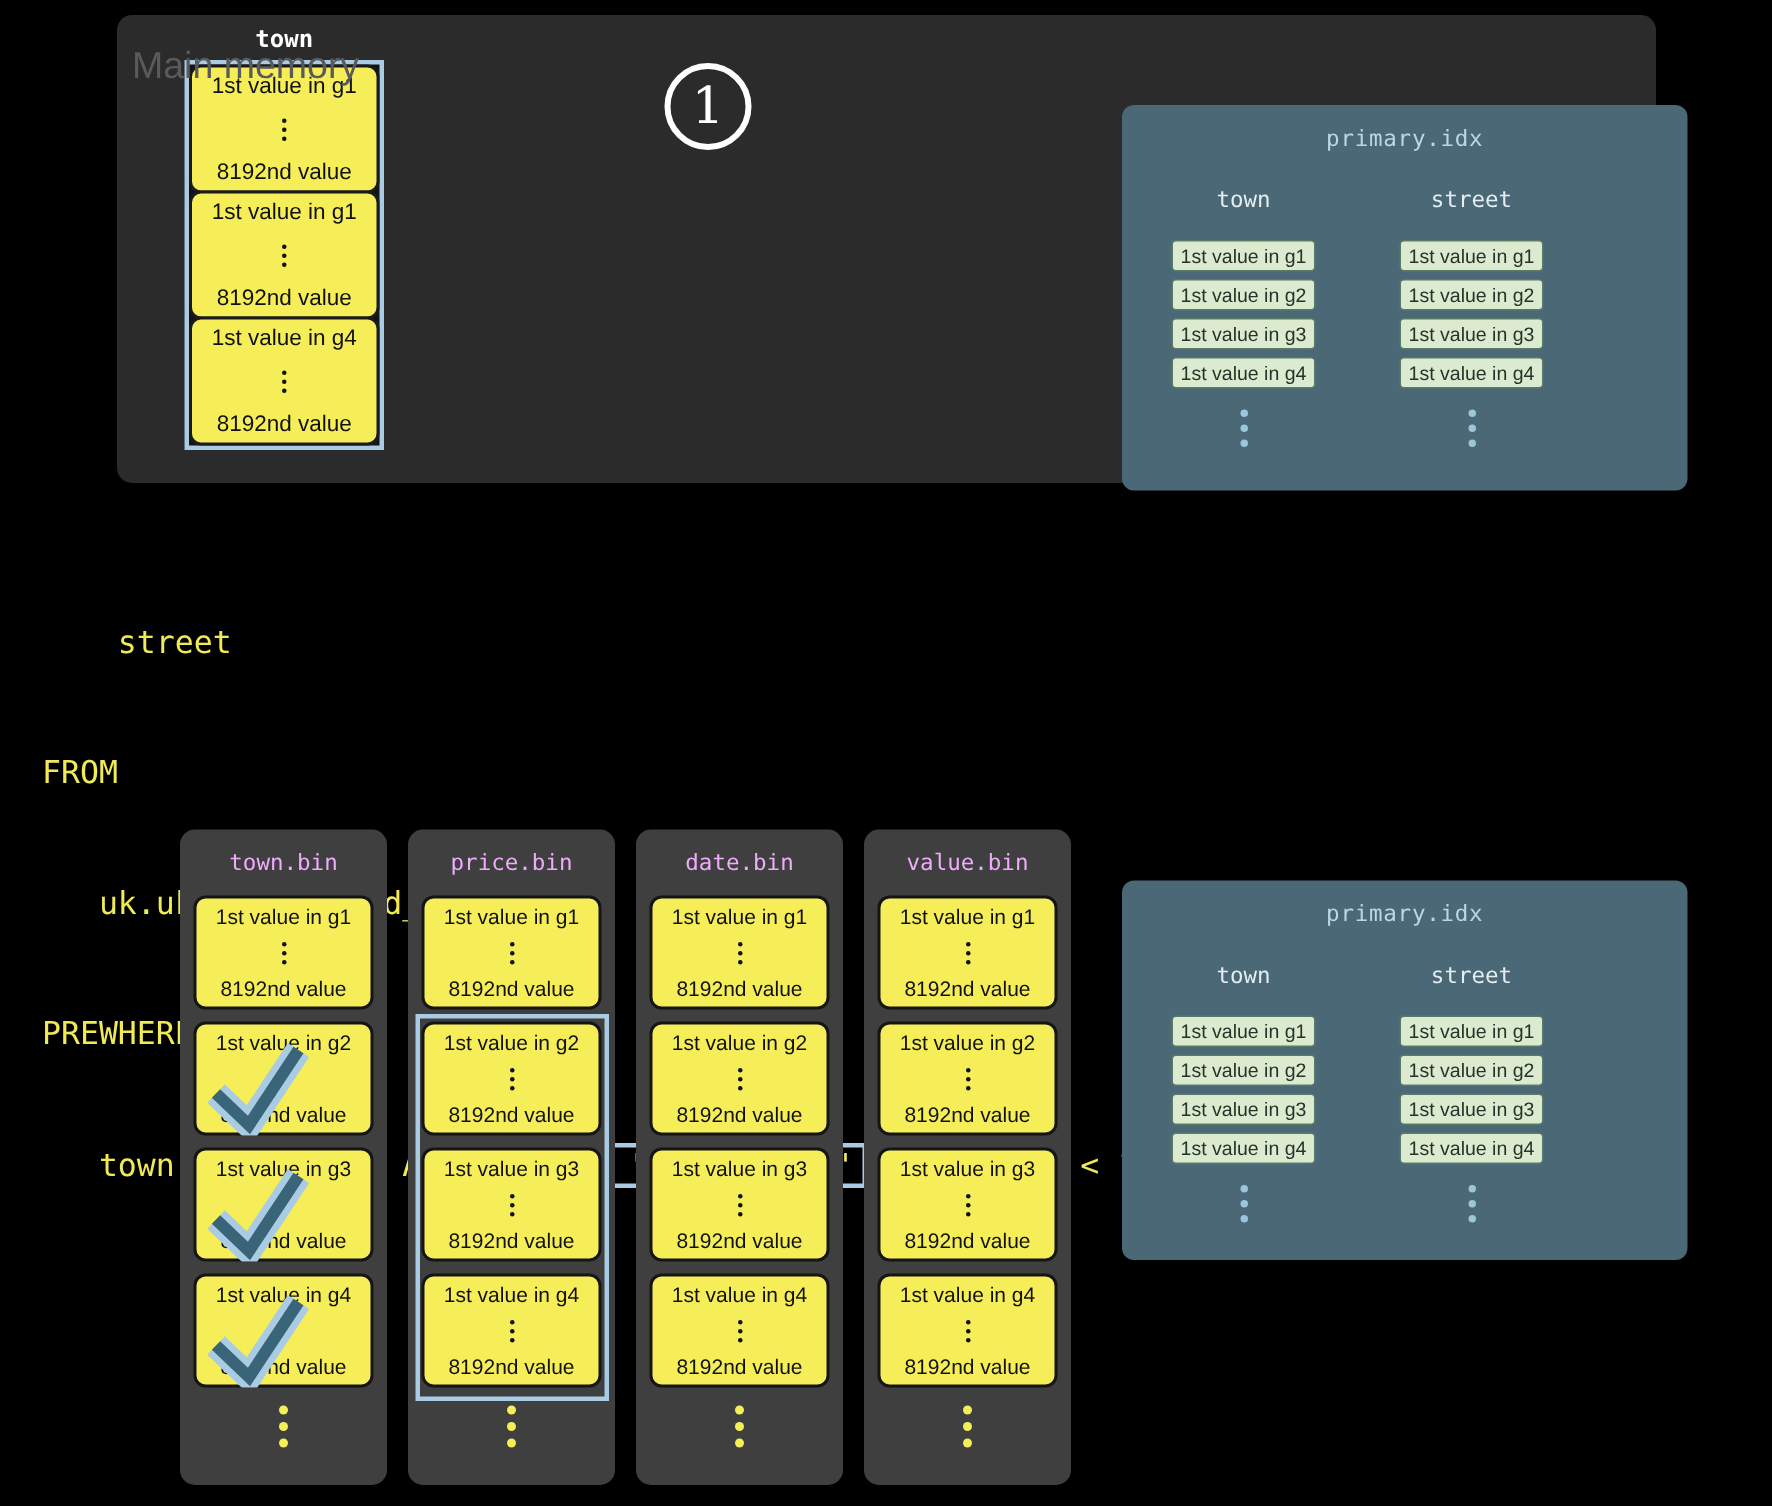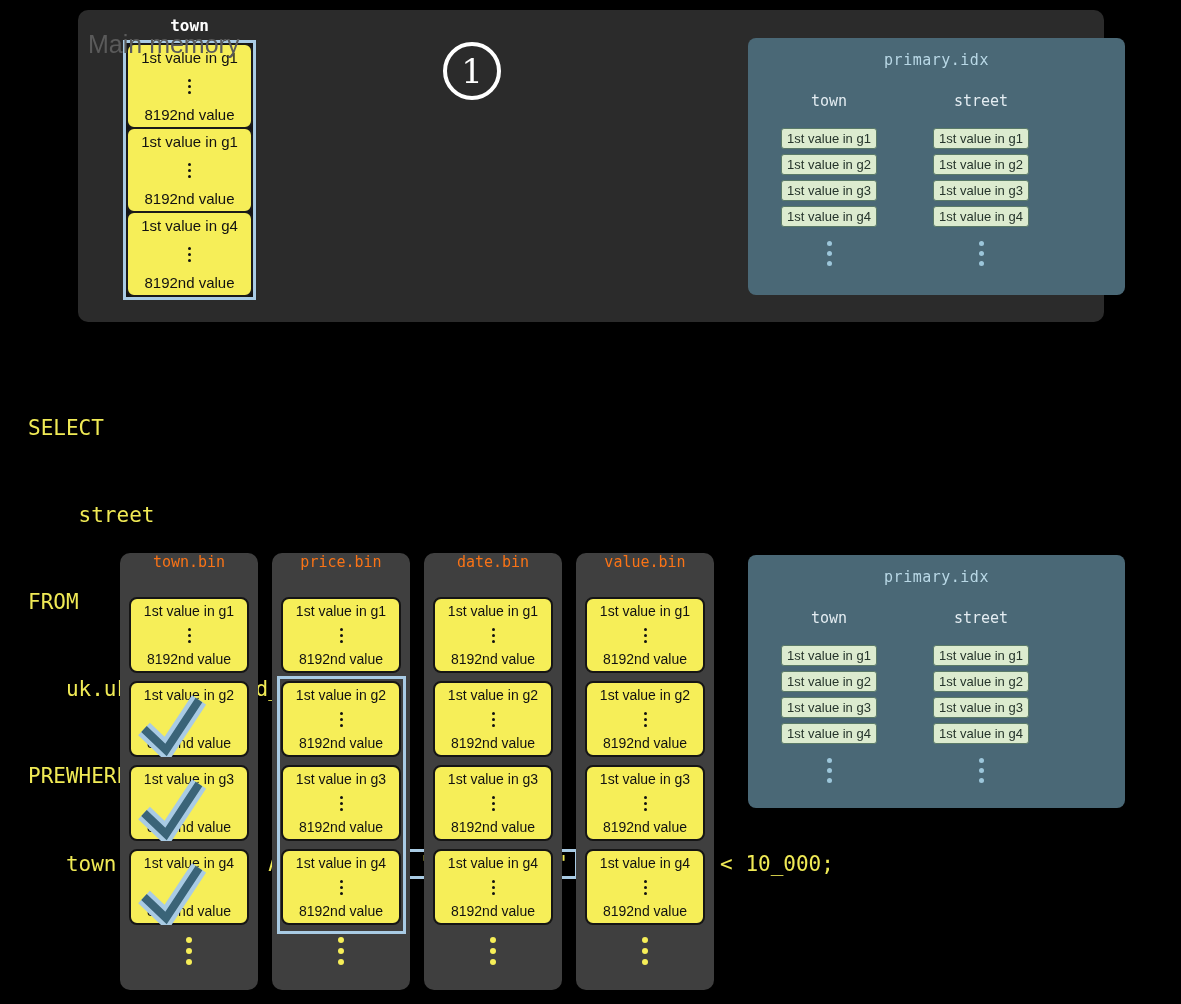--- a/index.html
+++ b/index.html
@@ -41,21 +41,21 @@
   #step-circle {
     position:absolute; left:443px; top:42px; width:58px; height:58px;
     border:4px solid #fff; border-radius:50%; color:#fff; font-size:34px;
     display:flex; align-items:center; justify-content:center;
     font-family:"DejaVu Serif", serif;
   }
 
   
   .pidx-panel {
     position:absolute; left:748px; width:377px;
-    background:var(--panel-index,#4a6876); border-radius:8px;
+    background:var(--panel-index,#4a6876); border-radius:8px;margin-top:32px;
   }
   #pidx-top { top:38px; height:257px; }
   #pidx-bottom { top:555px; height:253px; }
   .pidx-title { text-align:center; padding-top:13px; color:#b9d8e6; font-size:15px; letter-spacing:.5px; }
   .pidx-col { position:absolute; top:54px; width:130px; display:flex; flex-direction:column; align-items:center; }
   .pidx-left  { left:16px; }
   .pidx-right { left:168px; }
   .pidx-header { color:#e4edf2; font-size:15px; margin-bottom:15px; }
   .chip {
     background:var(--chip-green,#dcebcf); border:1.5px solid #5a7a68; border-radius:3px;
@@ -77,21 +77,21 @@
 
   
   .bin-panel {
     position:absolute; top:553px; width:138px; height:437px;
     background:var(--panel-bin,#3f3f3f); border-radius:10px;
   }
   #bin-town   { left:120px; }
   #bin-date   { left:272px; }
   #bin-price  { left:424px; }
   #bin-street { left:576px; }
-  .bin-title { text-align:center; color:#f97316; font-size:15px; }
+  .bin-title { text-align:center; padding-top:13px; color:#f0abfc; font-size:15px; }
   .bin-blocks {
     position:absolute; top:44px; left:9px; width:120px;
     display:flex; flex-direction:column; gap:8px;
   }
   .bin-block {
     height:76px; background:var(--yellow,#f6ee58); border:2px solid #151515; border-radius:8px;
     display:flex; flex-direction:column; align-items:center; justify-content:space-between;
     padding:4px 1px;
   }
   .bin-block .block-text { font-size:14px; }
@@ -174,21 +174,20 @@
       <div class="chip">1st value in g4</div>
       <div class="pidx-dots">
           <i></i>
           <i></i>
           <i></i>
         </div>
     </div>
   </div>
 
   <div id="sql-block" class="mono">
-    <div class="sql-line">SELECT</div>
     <div class="sql-line">    street</div>
     <div class="sql-line">FROM</div>
     <div class="sql-line">   uk.uk_price_paid_simple</div>
     <div class="sql-line">PREWHERE</div>
     <div class="sql-line"><span>   town = 'LONDON' AND </span><span class="sql-box">date &gt; '2024-12-31'</span><span> AND price &lt; 10_000;</span></div>
   </div>
 
   <div class="bin-panel" id="bin-town">
     <div class="bin-title mono">town.bin</div>
     <div class="bin-blocks">

